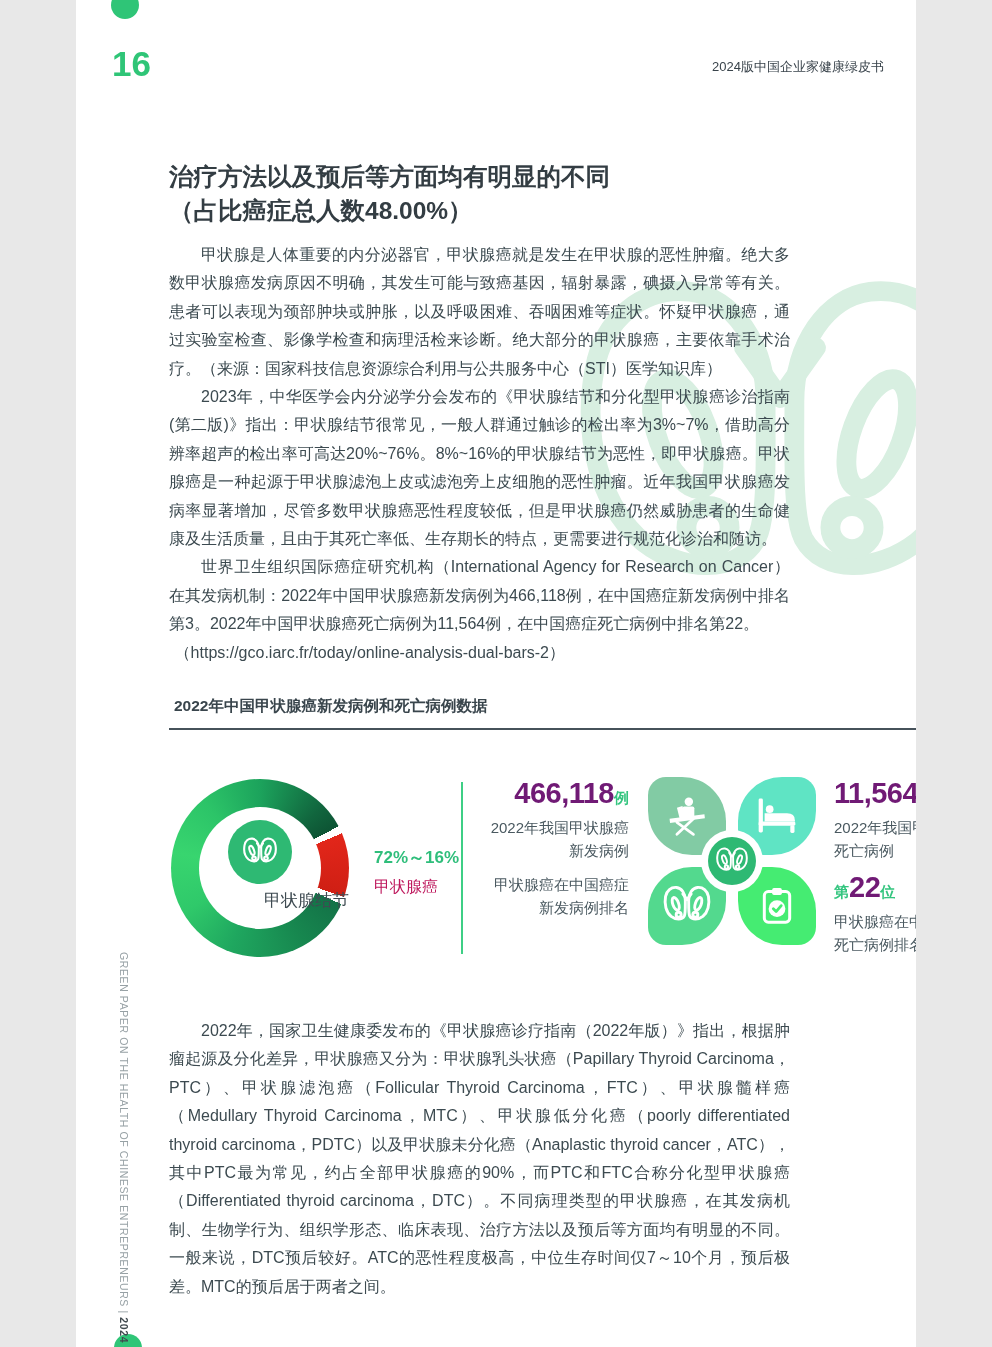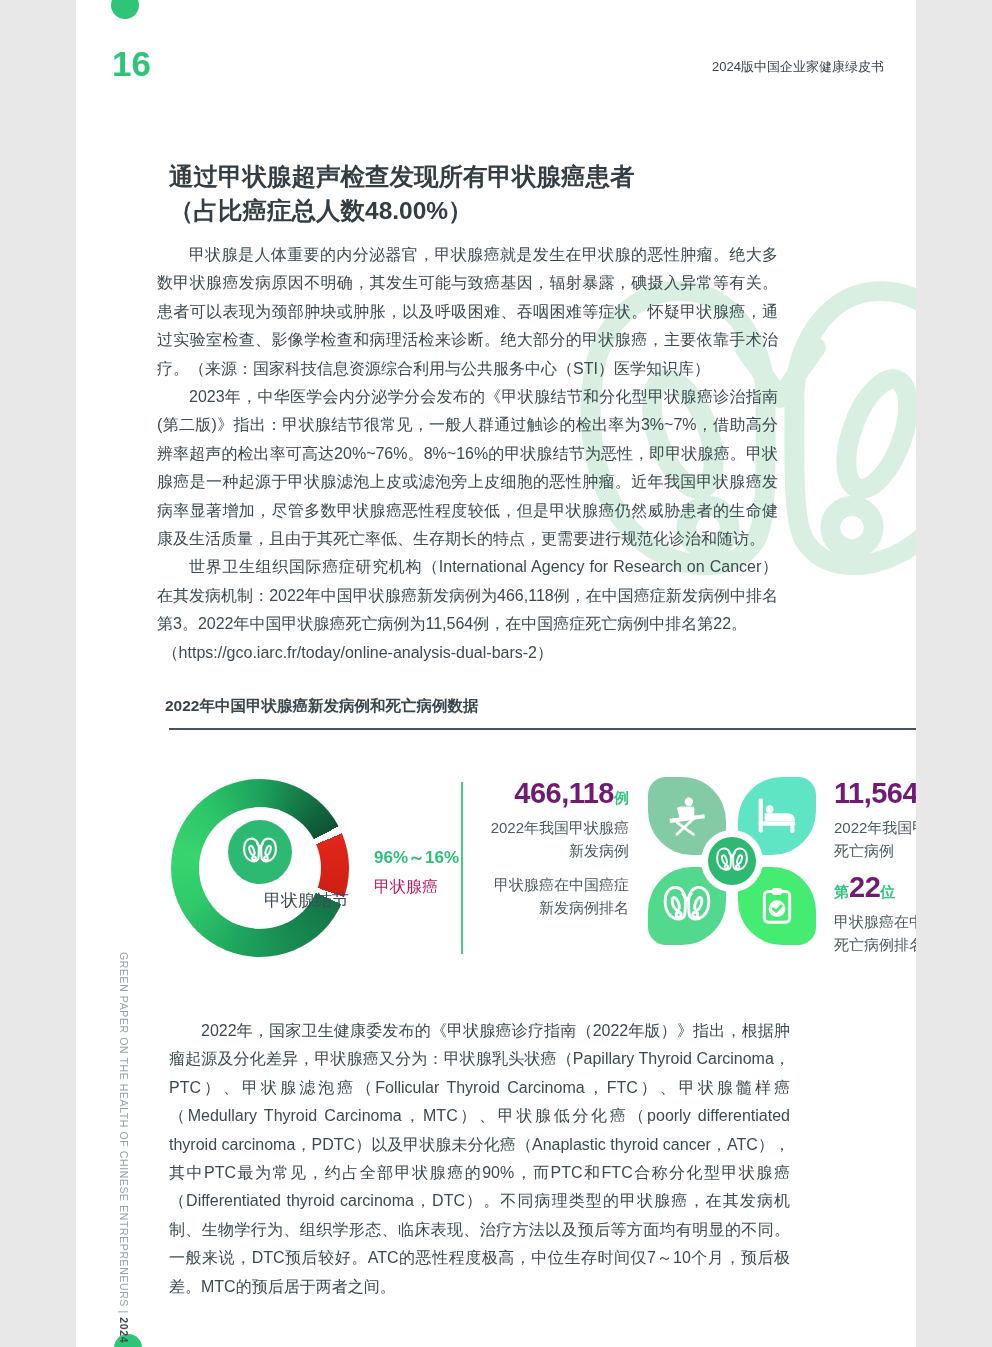--- a/index.html
+++ b/index.html
@@ -11,28 +11,28 @@
   .side-bar{left:930px;top:0;width:62px;height:1347px;background:#2fc577;}
   .dot{width:28px;height:28px;border-radius:50%;background:#2fc577;}
   .page-num{left:36px;top:44px;font-size:35px;font-weight:bold;color:#2fc577;}
   .header-right{left:636px;top:58px;width:250px;font-size:13px;color:#39434b;}
 
   
   .watermark{left:488px;top:272px;width:432px;height:360px;}
 
   
   .title{left:93px;top:160px;font-size:24.5px;line-height:34px;font-weight:bold;color:#333d43;}
-  .bodytext{left:81px;top:241px;width:621px;font-size:16px;line-height:28.4px;color:#3c4a50;text-align:justify;}
+  .bodytext{left:93px;top:241px;width:621px;font-size:16px;line-height:28.4px;color:#3c4a50;text-align:justify;}
   .bodytext p{margin:0;text-indent:2em;}
   .bodytext p.linkline{text-indent:0.35em;}
   .closing{left:93px;top:1017px;width:621px;font-size:16px;line-height:28.4px;color:#3c4a50;text-align:justify;}
   .closing p{margin:0;text-indent:2em;}
 
   
-  .section-title{left:89px;top:696px;font-size:15.5px;font-weight:bold;color:#39454c;}
+  .section-title{left:98px;top:696px;font-size:15.5px;font-weight:bold;color:#39454c;}
   .section-rule{left:93px;top:728px;width:813px;height:2px;background:#46525a;}
   .leaf-pointer{left:898px;top:696px;width:72px;height:58px;}
 
   
   .donut-ring{left:95px;top:779px;width:178px;height:178px;border-radius:50%;
     background:conic-gradient(from 0deg,
       #1ca35c 0deg,#11663e 45deg,#0d5434 62deg,
       #ffffff 62deg 67deg,
       #e2261a 67deg,#cf1f14 109deg,
       #ffffff 109deg 114deg,
@@ -98,21 +98,21 @@
   </svg>
 
   <div class="abs side-bar"></div>
   <div class="abs dot" style="left:35px;top:-9px"></div>
   <div class="abs dot" style="left:860px;top:-9px"></div>
   <div class="abs dot" style="left:38px;top:1334px"></div>
   <div class="abs page-num">16</div>
   <div class="abs header-right">2024版中国企业家健康绿皮书</div>
 
   <div class="abs title">
-    <div>通过甲状腺超声检查发现所有甲状腺癌患者</div>
+    <div>治疗方法以及预后等方面均有明显的不同</div>
     <div>（占比癌症总人数48.00%）</div>
   </div>
 
   <div class="abs bodytext">
     <p>甲状腺是人体重要的内分泌器官，甲状腺癌就是发生在甲状腺的恶性肿瘤。绝大多数甲状腺癌发病原因不明确，其发生可能与致癌基因，辐射暴露，碘摄入异常等有关。患者可以表现为颈部肿块或肿胀，以及呼吸困难、吞咽困难等症状。怀疑甲状腺癌，通过实验室检查、影像学检查和病理活检来诊断。绝大部分的甲状腺癌，主要依靠手术治疗。（来源：国家科技信息资源综合利用与公共服务中心（STI）医学知识库）</p>
     <p>2023年，中华医学会内分泌学分会发布的《甲状腺结节和分化型甲状腺癌诊治指南(第二版)》指出：甲状腺结节很常见，一般人群通过触诊的检出率为3%~7%，借助高分辨率超声的检出率可高达20%~76%。8%~16%的甲状腺结节为恶性，即甲状腺癌。甲状腺癌是一种起源于甲状腺滤泡上皮或滤泡旁上皮细胞的恶性肿瘤。近年我国甲状腺癌发病率显著增加，尽管多数甲状腺癌恶性程度较低，但是甲状腺癌仍然威胁患者的生命健康及生活质量，且由于其死亡率低、生存期长的特点，更需要进行规范化诊治和随访。</p>
     <p>世界卫生组织国际癌症研究机构（International Agency for Research on Cancer）在其发病机制：2022年中国甲状腺癌新发病例为466,118例，在中国癌症新发病例中排名第3。2022年中国甲状腺癌死亡病例为11,564例，在中国癌症死亡病例中排名第22。</p>
     <p class="linkline">（https://gco.iarc.fr/today/online-analysis-dual-bars-2）</p>
   </div>
 
@@ -124,21 +124,21 @@
   </svg>
 
   <div class="abs donut-ring"></div>
   <div class="abs donut-hole"></div>
   <div class="abs donut-core">
     <svg viewBox="0 0 120 100" width="36" height="30">
       <use href="#bfly" fill="none" stroke="#ffffff" stroke-width="7" stroke-linecap="round" stroke-linejoin="round"></use>
     </svg>
   </div>
   <div class="abs donut-label">甲状腺结节</div>
-  <div class="abs callout-value">96%～16%</div>
+  <div class="abs callout-value">72%～16%</div>
   <div class="abs callout-label">甲状腺癌</div>
   <div class="abs v-divider"></div>
 
   <div class="abs stat ra stat-l1">
     <div class="value-row"><span class="big">466,118</span><span class="small">例</span></div>
     <div class="lbl">2022年我国甲状腺癌</div>
     <div class="lbl" style="margin-top:0">新发病例</div>
   </div>
   <div class="abs stat ra stat-l2">
     <div class="lbl">甲状腺癌在中国癌症</div>

